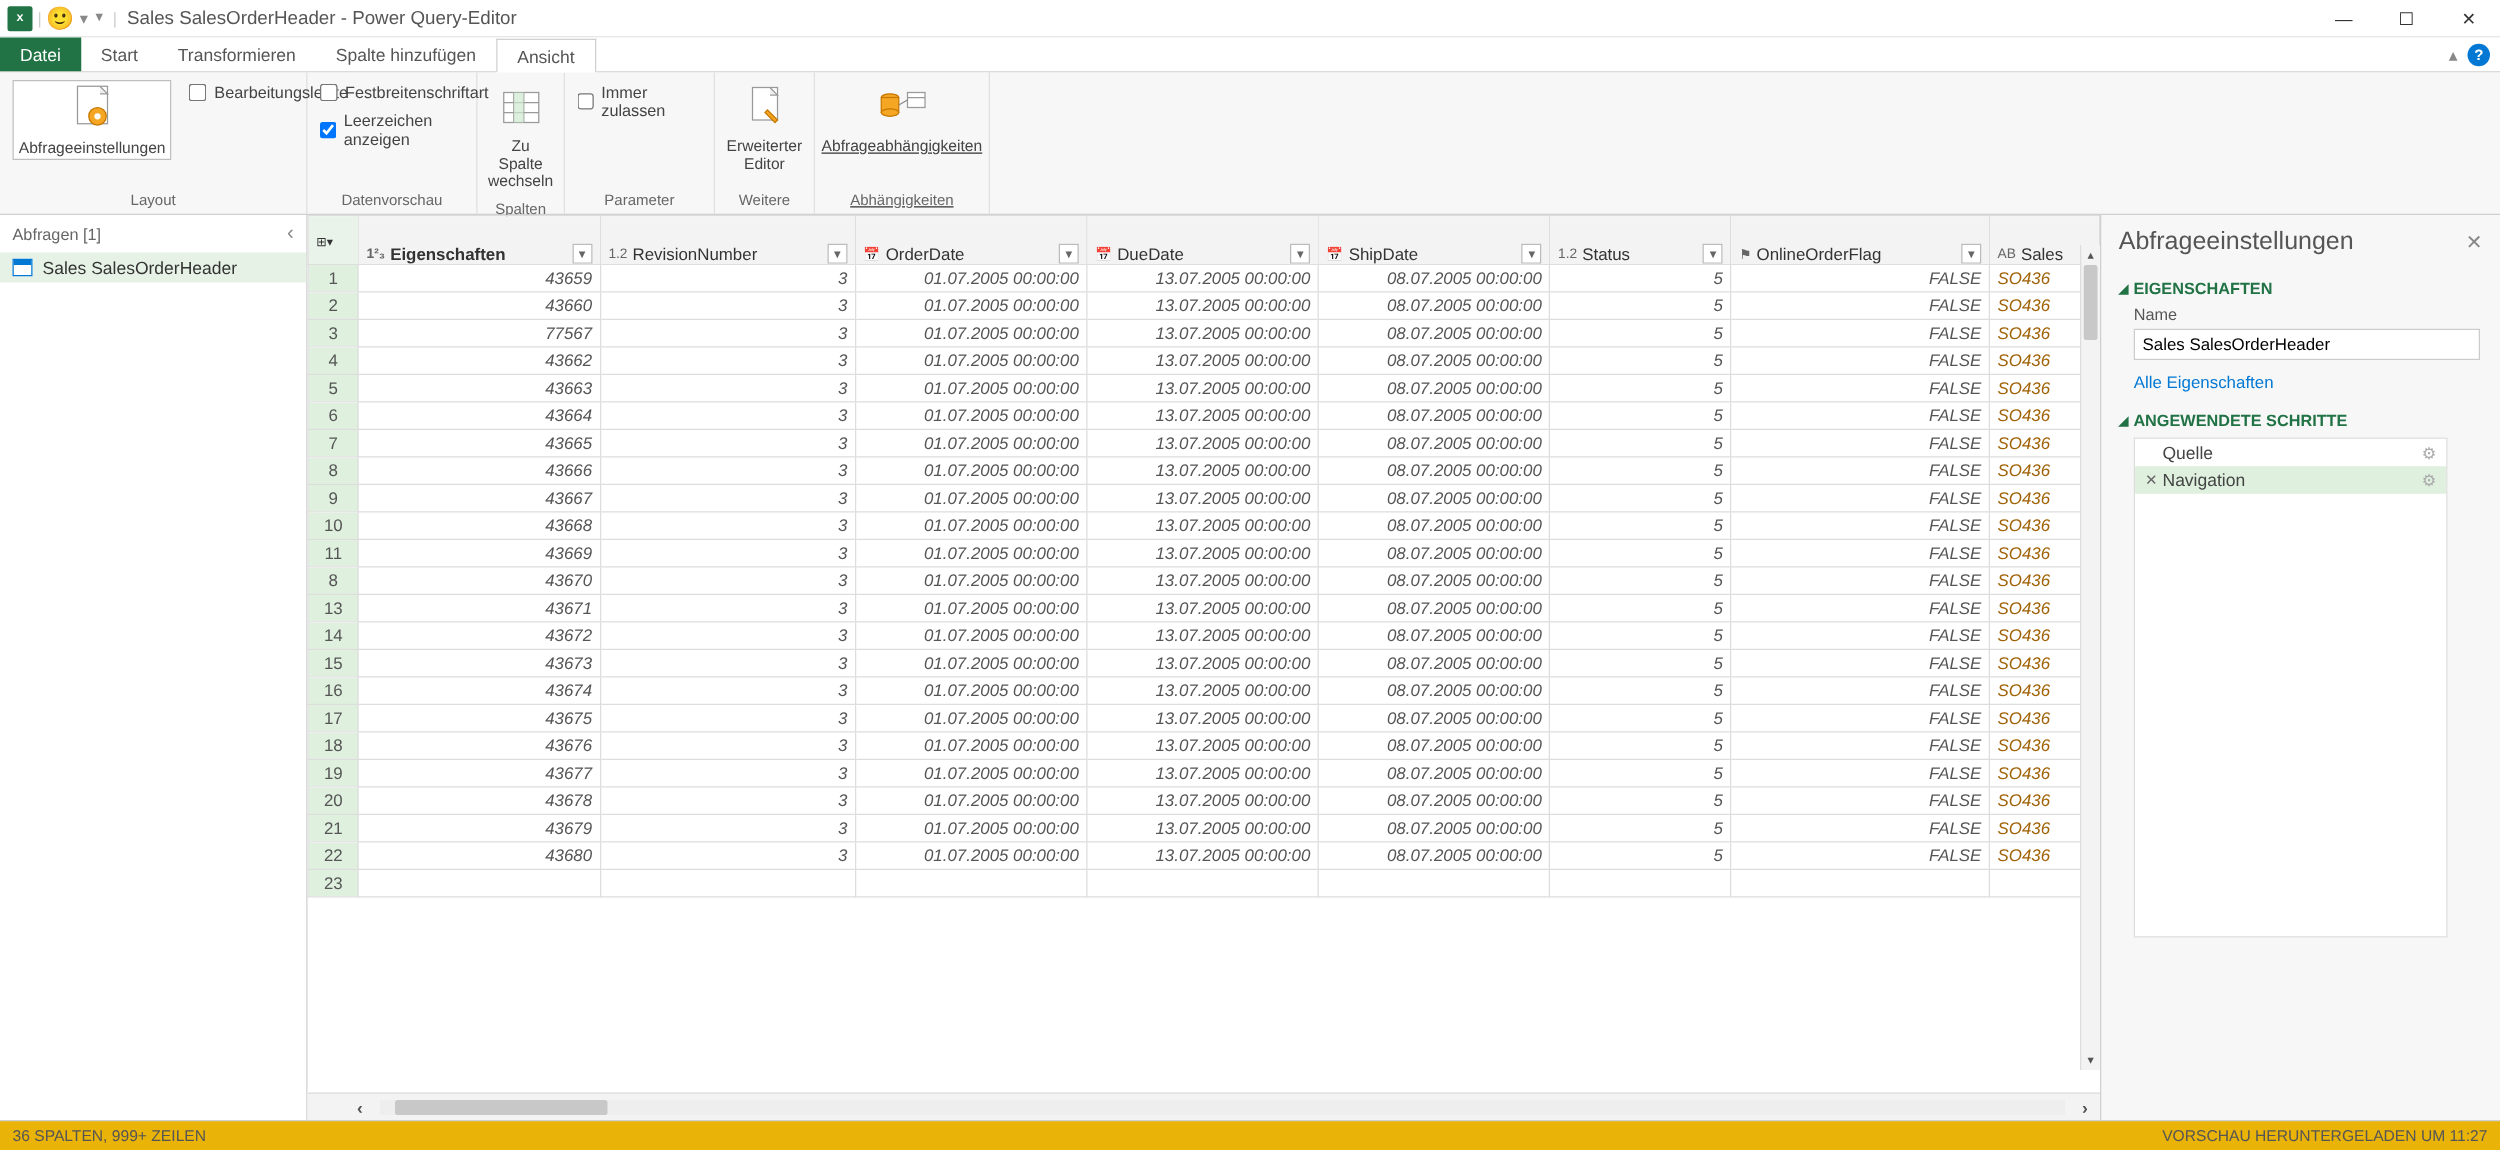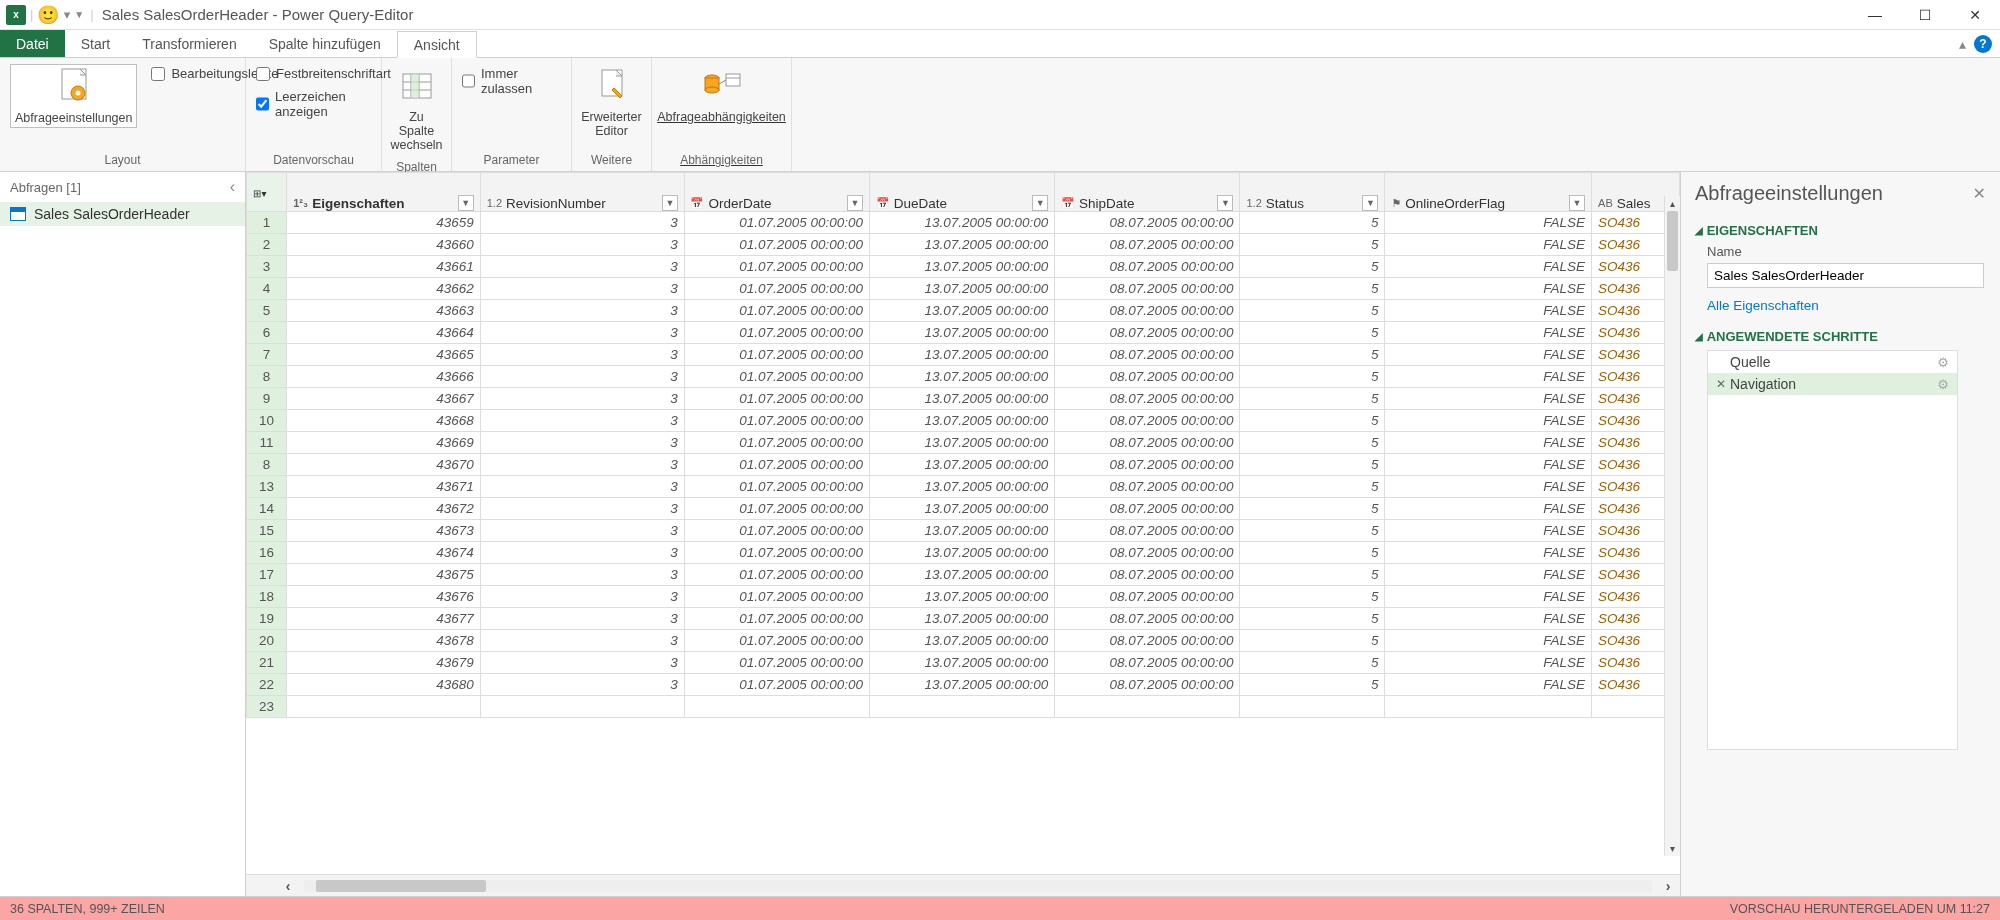--- a/index.html
+++ b/index.html
@@ -81,21 +81,21 @@
 .propname { font-size: 13px; color: #555; margin: 6px 0 4px 12px; }
 .propinput { margin-left: 12px; width: calc(100% - 14px); padding: 4px 6px; border: 1px solid #ccc; background: #fff; font-size: 13.5px; }
 .linkish { color: #0078d4; font-size: 13.5px; margin: 10px 0 0 12px; cursor: pointer; display: inline-block; }
 .steps { margin: 6px 28px 0 12px; border: 1px solid #ddd; background: #fff; height: 400px; }
 .step { display: flex; align-items: center; padding: 3px 8px; font-size: 14px; color: #444; }
 .step .gear { margin-left: auto; color: #aaa; font-size: 13px; }
 .step.sel { background: #dff0df; }
 .step .xic { width: 14px; display:inline-block; color:#666; font-size:12px; }
 
 
-.status { height: 24px; background: #fca5a5; border-top: 1px solid #d0d0d0; display: flex; align-items: center; padding: 0 10px; font-size: 12.5px; color: #555; }
+.status { height: 24px; background: #eab308; border-top: 1px solid #d0d0d0; display: flex; align-items: center; padding: 0 10px; font-size: 12.5px; color: #555; }
 .status .r { margin-left: auto; }
 
 col.c-rownum { width: 30px; }
 col.c-id { width: 140px; }
 col.c-rev { width: 150px; }
 col.c-dt { width: 138px; }
 col.c-status { width: 108px; }
 col.c-flag { width: 154px; }
 col.c-so { width: 56px; }
 </style>
@@ -343,21 +343,21 @@
               <td class="num">3</td>
               <td class="dt">01.07.2005 00:00:00</td>
               <td class="dt">13.07.2005 00:00:00</td>
               <td class="dt">08.07.2005 00:00:00</td>
               <td class="num">5</td>
               <td class="num">FALSE</td>
               <td class="txt">SO436</td>
             </tr>
             <tr>
               <td class="rownum">3</td>
-              <td class="num">43661</td>
+              <td class="num">77567</td>
               <td class="num">3</td>
               <td class="dt">01.07.2005 00:00:00</td>
               <td class="dt">13.07.2005 00:00:00</td>
               <td class="dt">08.07.2005 00:00:00</td>
               <td class="num">5</td>
               <td class="num">FALSE</td>
               <td class="txt">SO436</td>
             </tr>
             <tr>
               <td class="rownum">4</td>

